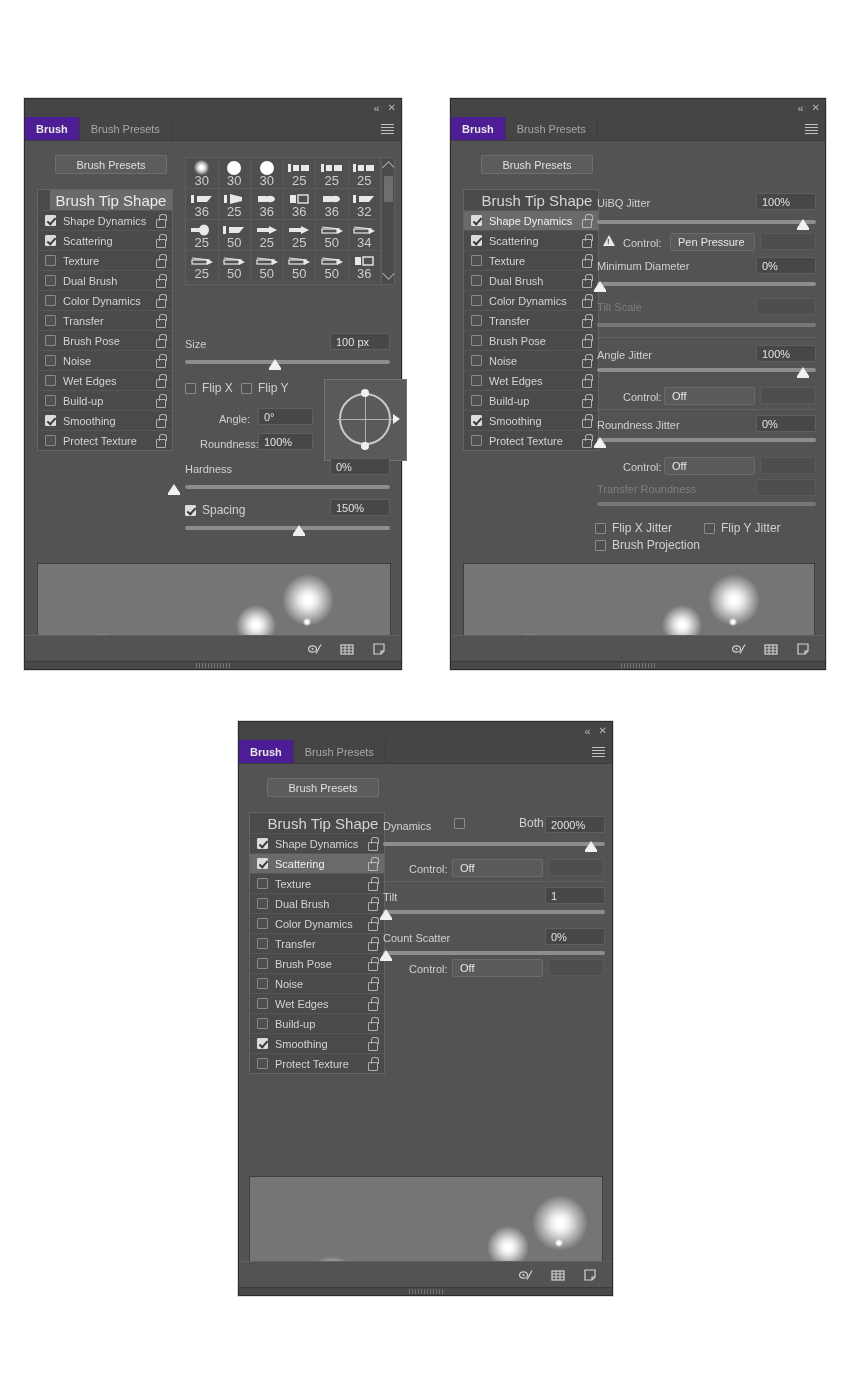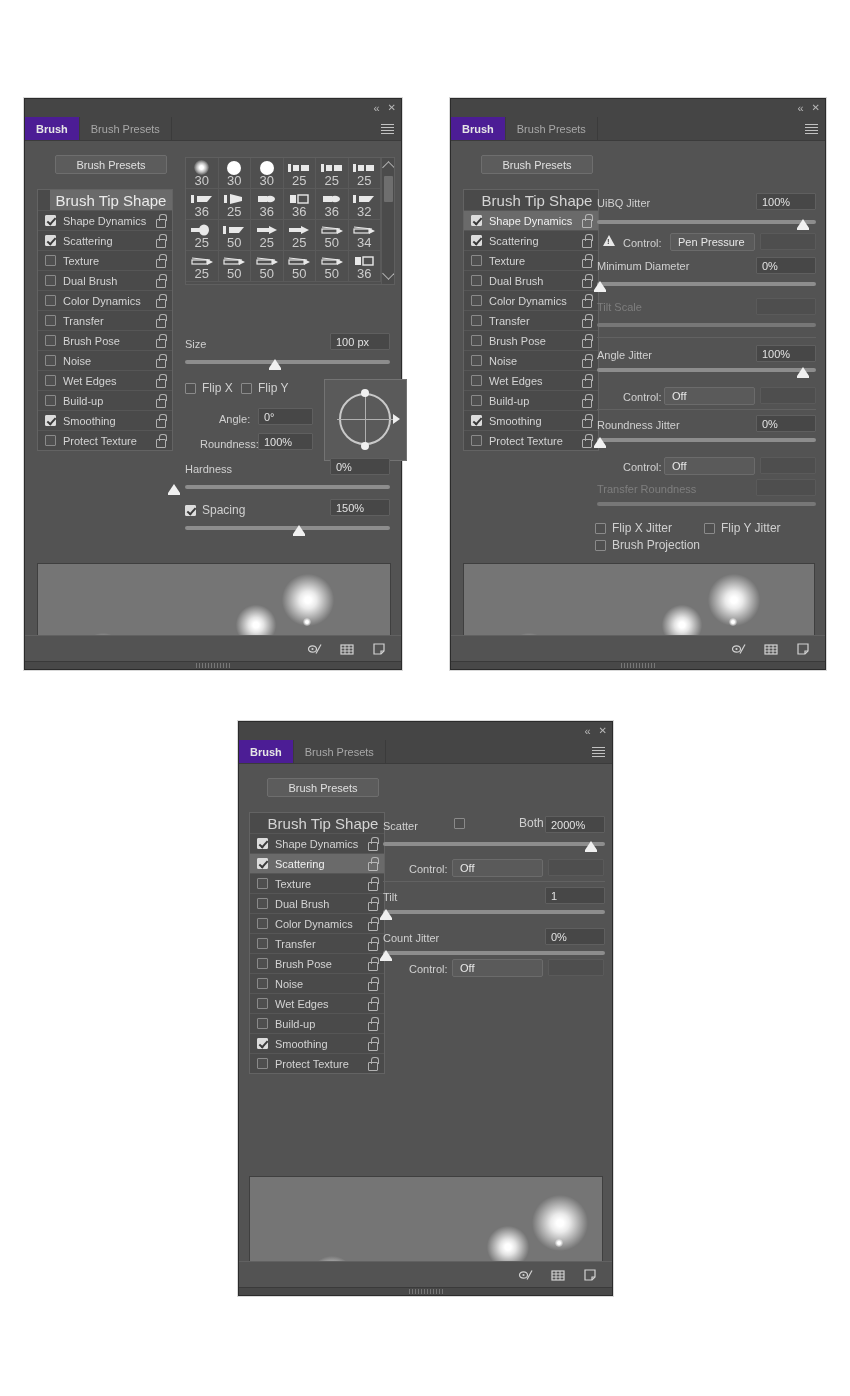--- a/index.html
+++ b/index.html
@@ -965,41 +965,41 @@
               <span class="lockico"></span>
             </div>
             <div class="opt-row">
               <span class="cb"></span>
               <span class="opt-label">Protect Texture</span>
               <span class="lockico"></span>
             </div>
           </div>
       </div>
 
-      <div class="lbl" style="left:144px; top:56px;">Scatter</div>
+      <div class="lbl" style="left:144px; top:56px;">Dynamics</div>
       <div class="chk" style="left:215px; top:52px;gap:48px;">
         <span class="cb"></span>
         <span>Both Axes</span>
       </div>
       <div class="numbox" style="left:306px; top:52px; width:60px;">2000%</div>
       <div class="slider" style="left:144px; top:78px; width:222px;"></div>
       <div class="thumb" style="left:346px; top:77px;"></div>
 
       <div class="lbl" style="left:170px; top:99px;">Control:</div>
       <div class="ddl" style="left:213px; top:95px; width:91px;">Off</div>
       <div class="numbox empty disabled" style="left:309px; top:95px; width:56px;"></div>
 
       <div class="divider" style="left:144px; top:117px; width:222px;"></div>
 
       <div class="lbl" style="left:144px; top:127px;">Tilt</div>
       <div class="numbox" style="left:306px; top:123px; width:60px;">1</div>
       <div class="slider" style="left:144px; top:146px; width:222px;"></div>
       <div class="thumb" style="left:141px; top:145px;"></div>
 
-      <div class="lbl" style="left:144px; top:168px;">Count Jitter</div>
+      <div class="lbl" style="left:144px; top:168px;">Count Scatter</div>
       <div class="numbox" style="left:306px; top:164px; width:60px;">0%</div>
       <div class="slider" style="left:144px; top:187px; width:222px;"></div>
       <div class="thumb" style="left:141px; top:186px;"></div>
 
       <div class="lbl" style="left:170px; top:199px;">Control:</div>
       <div class="ddl" style="left:213px; top:195px; width:91px;">Off</div>
       <div class="numbox empty disabled" style="left:309px; top:195px; width:56px;"></div>
 
       <div class="preview" style="left:10px; top:412px; width:354px; height:105px;">
         <div class="blob" style="left:280px; top:16px; width:60px; height:60px; background:radial-gradient(circle, #ffffff 8%, rgba(255,255,255,0.85) 22%, rgba(255,255,255,0) 66%);"></div>

